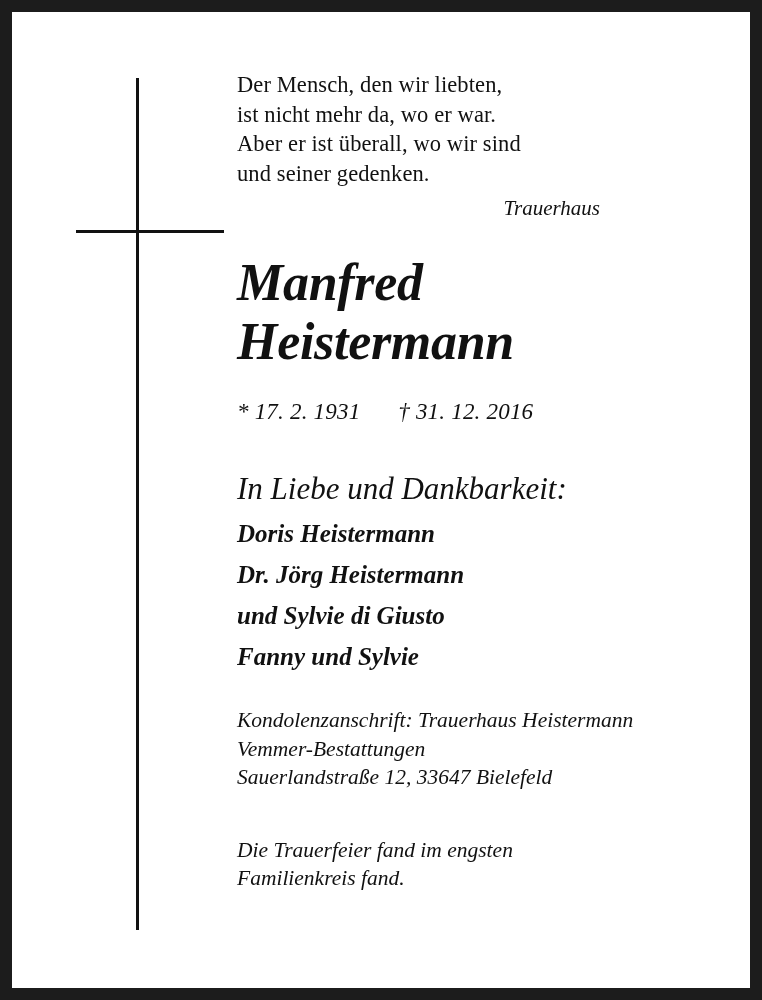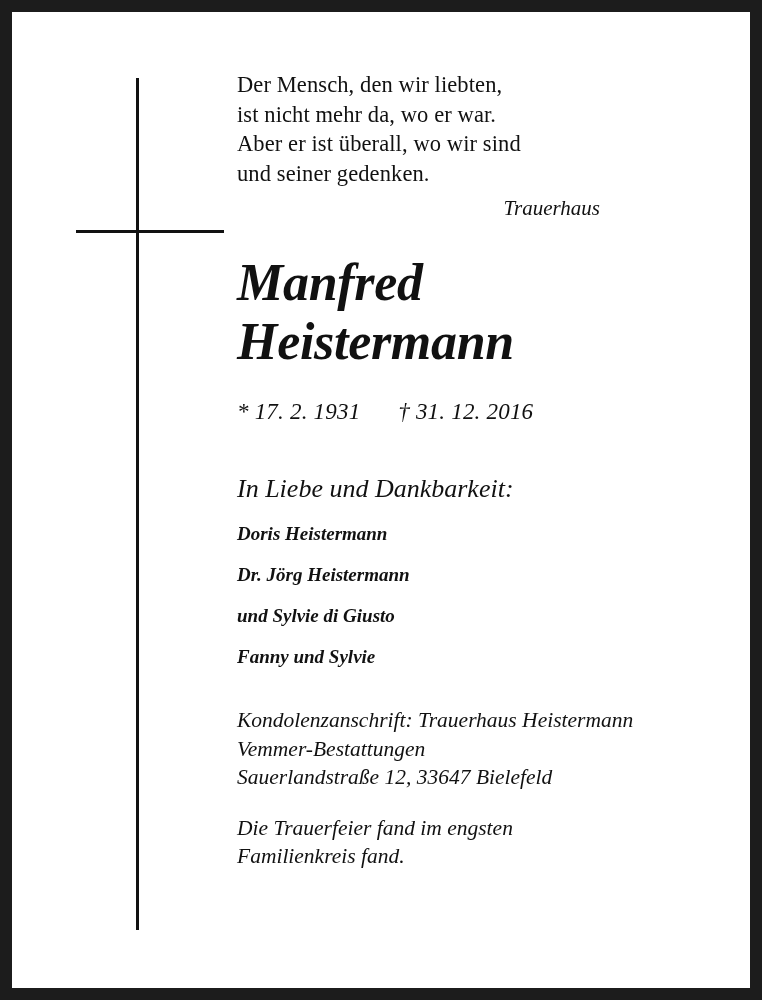--- a/index.html
+++ b/index.html
@@ -85,42 +85,42 @@
     margin-top: 28px;
     font-style: italic;
     font-size: 23px;
     letter-spacing: 0.2px;
   }
   .dates .sep { display: inline-block; width: 26px; }
 
   .family-intro {
     margin-top: 48px;
     font-style: italic;
-    font-size: 26px;
+    font-size: 31px;
     line-height: 32px;
   }
   .family-list {
     margin-top: 8px;
     font-style: italic;
     font-weight: bold;
-    font-size: 19px;
+    font-size: 25px;
     line-height: 41px;
   }
   .family-line { display: block; white-space: nowrap; }
 
   .address {
     margin-top: 29px;
     font-style: italic;
     font-size: 21.5px;
     line-height: 28.5px;
   }
   .address-line { display: block; white-space: nowrap; }
 
   .closing {
-    margin-top: 22px;
+    margin-top: 44px;
     font-style: italic;
     font-size: 21.5px;
     line-height: 28.5px;
   }
   .closing-line { display: block; white-space: nowrap; }
 </style>
 </head>
 <body>
 
 <div class="page">

